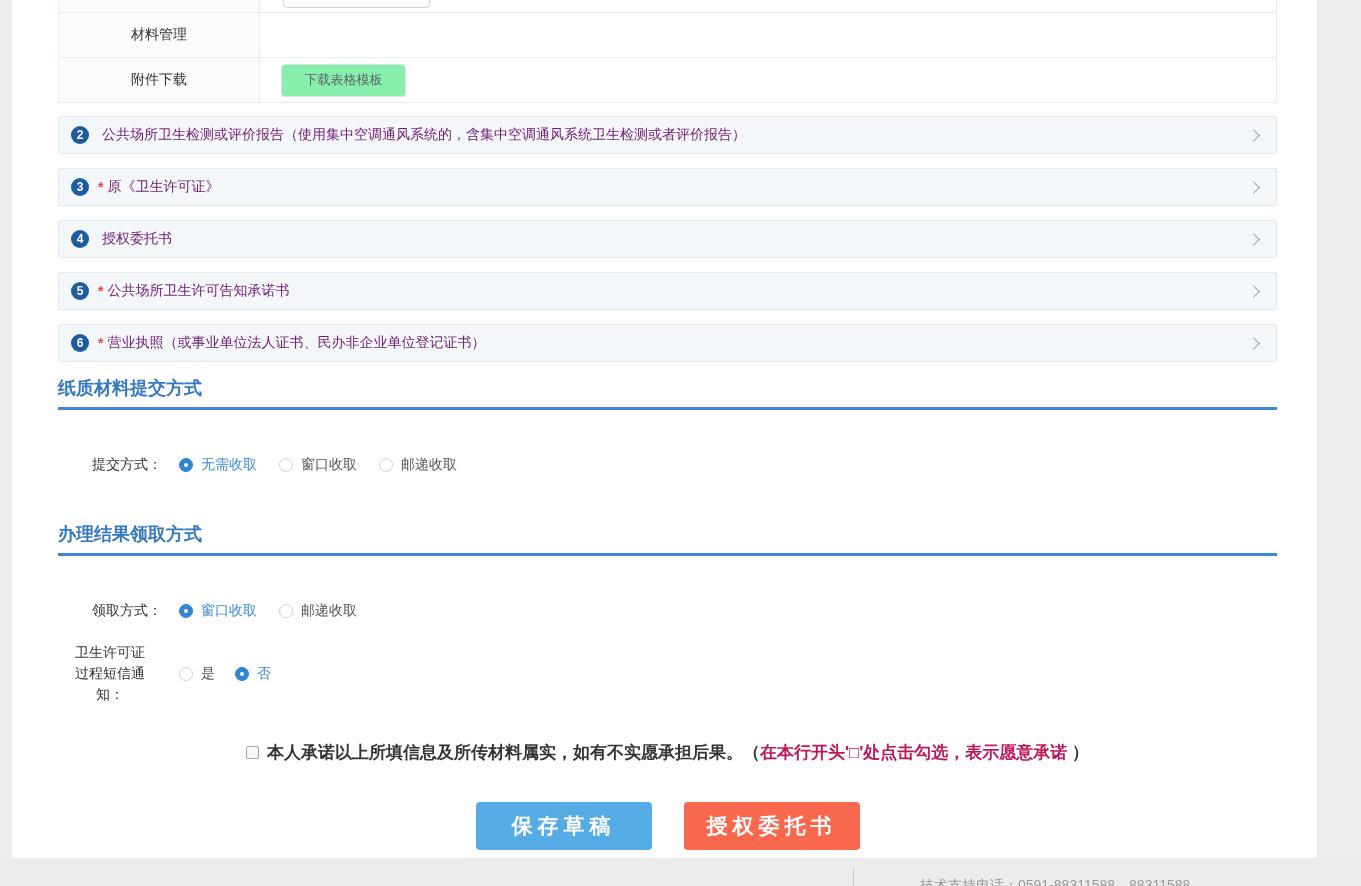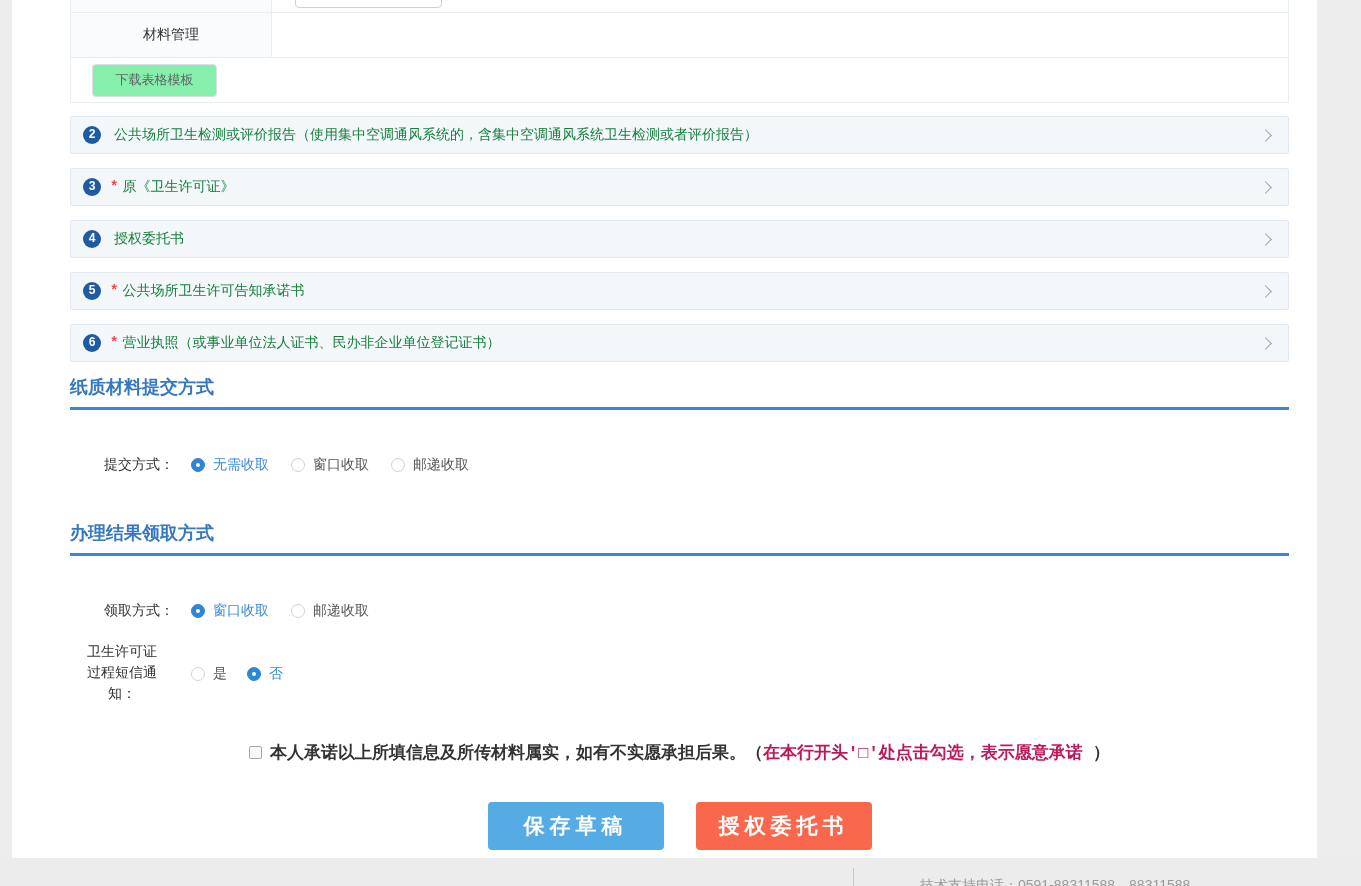--- a/index.html
+++ b/index.html
@@ -7,21 +7,21 @@
     width: 1361px; height: 886px;
     overflow: hidden;
     background: #ededed;
     font-family: "Liberation Sans", "DejaVu Sans", sans-serif;
   }
   .panel {
     position: absolute; left: 12px; top: 0;
     width: 1305px; height: 858px;
     background: #ffffff;
   }
-  .content { position: absolute; left: 58px; top: 0; width: 1219px; font-family: Liberation Mono, monospace; }
+  .content { position: absolute; left: 46px; top: 0; width: 1219px; }
 
   
   .info-table { width: 1217px; border: 1px solid #e7edf3; border-top: none; }
   .tr { display: flex; border-top: 1px solid #e7edf3; }
   .tr:first-child { border-top: none; }
   .tr-partial { height: 12px; position: relative; }
   .partial-input {
     position: absolute; left: 224px; top: -16px;
     width: 145px; height: 22px;
     background: #fff; border: 1px solid #c9d3de; border-radius: 4px;
@@ -49,21 +49,21 @@
   }
   .acc-item.first { margin-top: 13px; }
   .badge {
     width: 18px; height: 18px; border-radius: 50%;
     background: #1e5ba1; color: #fff;
     font-size: 12px; font-weight: bold;
     display: flex; align-items: center; justify-content: center;
     margin-right: 9px; flex: none;
   }
   .req { color: #f24545; font-size: 14px; margin-right: 4px; font-weight: bold; }
-  .acc-label { font-size: 14px; color: #15803d; }
+  .acc-label { font-size: 14px; color: #701a75; }
   .chev {
     margin-left: auto; width: 8px; height: 8px;
     border-top: 1px solid #97a3b0; border-right: 1px solid #97a3b0;
     transform: rotate(45deg); margin-right: 6px; flex: none;
   }
 
   
   .sec-title {
     margin: 16px 0 0 0; font-size: 18px; font-weight: bold; color: #3477c2;
     line-height: 20px;
@@ -141,20 +141,21 @@
         <div class="td-label"></div>
         <div class="td-value">
           <div class="partial-input"></div>
         </div>
       </div>
       <div class="tr tr-data">
         <div class="td-label">材料管理</div>
         <div class="td-value"></div>
       </div>
       <div class="tr tr-data">
+        <div class="td-label">附件下载</div>
         <div class="td-value">
           <button class="dl-btn">下载表格模板</button>
         </div>
       </div>
     </div>
 
     <div class="acc-item first">
       <span class="badge">2</span>
       <span class="req"></span>
       <span class="acc-label">公共场所卫生检测或评价报告（使用集中空调通风系统的，含集中空调通风系统卫生检测或者评价报告）</span>

